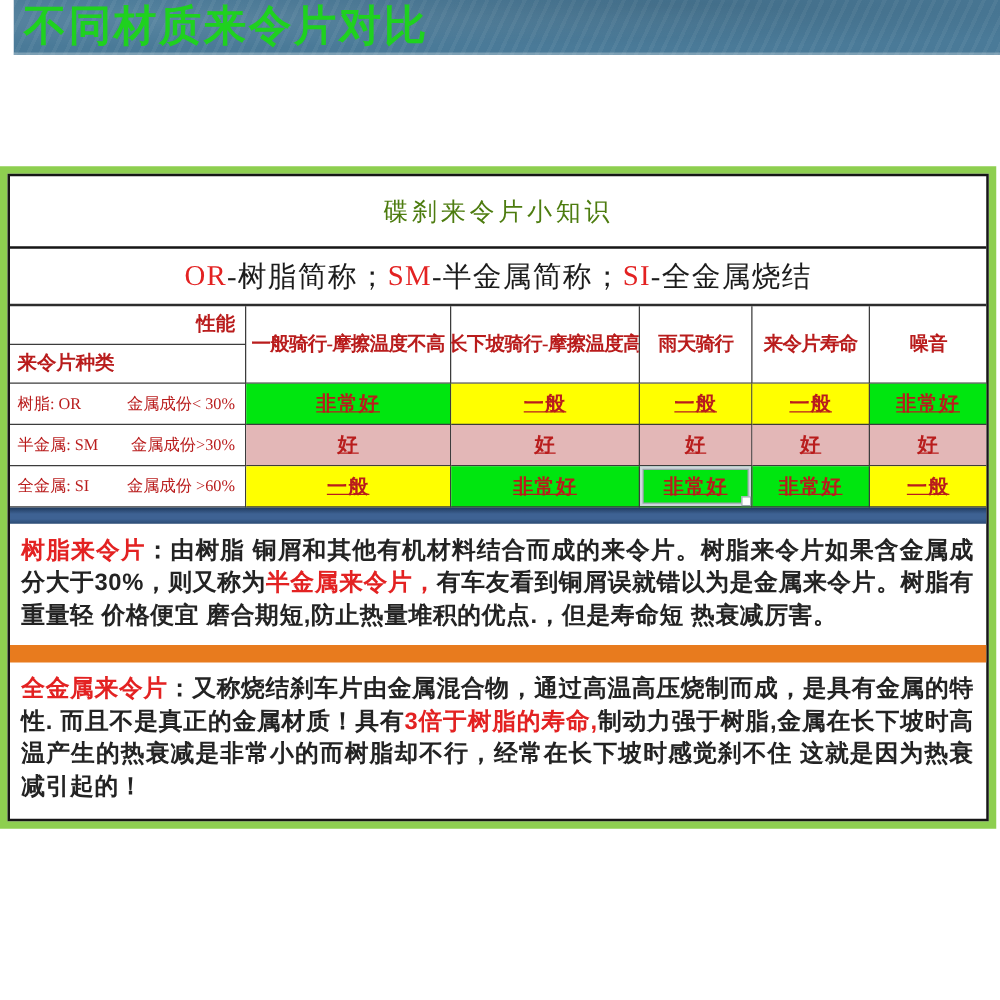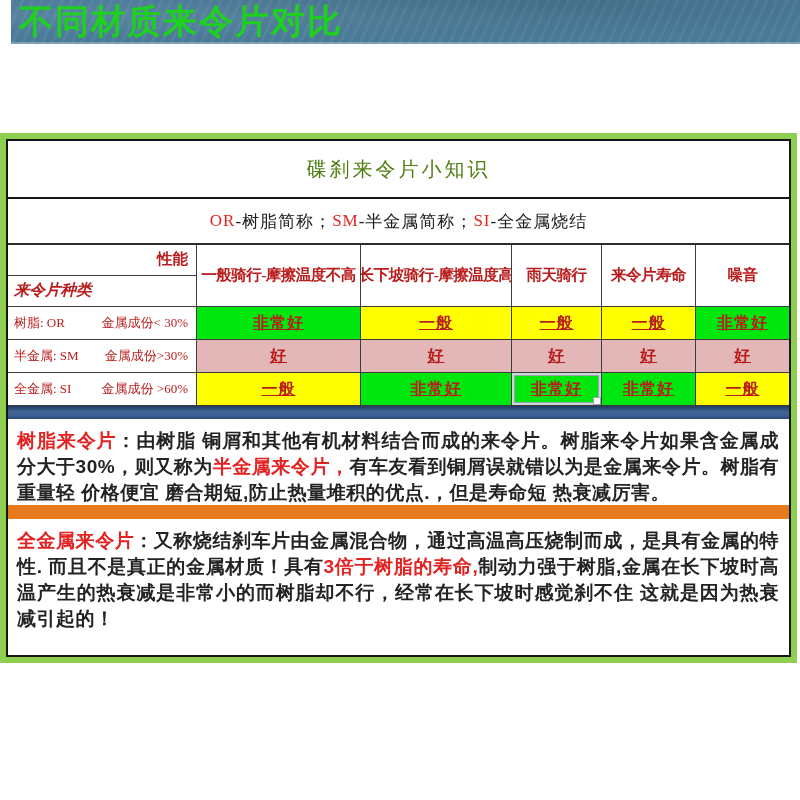--- a/index.html
+++ b/index.html
@@ -32,21 +32,21 @@
   }
 
   .title-row {
     height:58px; border-bottom:2px solid #161616;
     display:flex; align-items:center; justify-content:center;
     font-family:"Liberation Serif", serif; font-size:20px; color:#4d7c0f; letter-spacing:3px;
   }
   .subtitle-row {
     height:46px; border-bottom:2px solid #2c2c2c;
     display:flex; align-items:center; justify-content:center;
-    font-family:"Liberation Serif", serif; font-size:17px; color:#1c1c1c; letter-spacing:1px;
+    font-family:"Liberation Serif", serif; font-size:23px; color:#1c1c1c; letter-spacing:1px;
     white-space:nowrap;
   }
   .red { color:#e32222; }
 
   
   .tbl {
     display:grid;
     grid-template-columns:189px 164px 151px 90px 94px 1fr;
     grid-template-rows:62px 33px 33px 33px;
     font-family:"Liberation Serif", serif; color:#b91c1c;
@@ -59,21 +59,21 @@
   .cell.lastcol { border-right:none; }
   .head { font-size:15.5px; font-weight:bold; letter-spacing:-0.5px; }
   .corner { flex-direction:column; align-items:stretch; justify-content:flex-start; padding:0; }
   .corner-top {
     height:50%; border-bottom:1px solid #3c3c3c;
     display:flex; align-items:center; justify-content:flex-end;
     padding-right:8px; font-size:15.5px; font-weight:bold;
   }
   .corner-bottom {
     height:50%; display:flex; align-items:center; justify-content:flex-start;
-    padding-left:6px; font-size:15.5px; font-weight:bold;font-style:italic;
+    padding-left:6px; font-size:15.5px; font-weight:bold;
   }
   .rlabel { justify-content:space-between; padding:0 8px 0 6px; font-size:13px; }
   .val { font-size:16px; font-weight:bold; letter-spacing:1px;text-decoration:underline; }
   .green  { background:#00e60f; }
   .yellow { background:#ffff00; }
   .pink   { background:#e3b7b7; }
   .selected {
     box-shadow: inset 0 0 0 2px #cdd6db, inset 0 0 0 3px #98a4ab;
     position:relative;
   }
@@ -84,21 +84,21 @@
 
   
   .blue-bar   { height:13px; background:linear-gradient(#1f3a5e 0%, #3e6293 40%, #3e6293 70%, #2b4b74 100%); }
   .orange-bar { height:14px; background:#e87b1e; }
 
   
   .para {
     font-size:19px; line-height:26px; font-weight:bold; color:#232323;
     padding:9px 10px 4px 9px; letter-spacing:0.5px; text-align:justify;
   }
-  .para-1 { height:86px; overflow:hidden; }
+  .para-1 { height:97px; overflow:hidden; }
   .para-2 { flex:1; overflow:hidden; }
 </style>
 </head>
 <body>
 
 <div class="banner">
   <div class="banner-title">不同材质来令片对比</div>
 </div>
 
 <div class="frame">

